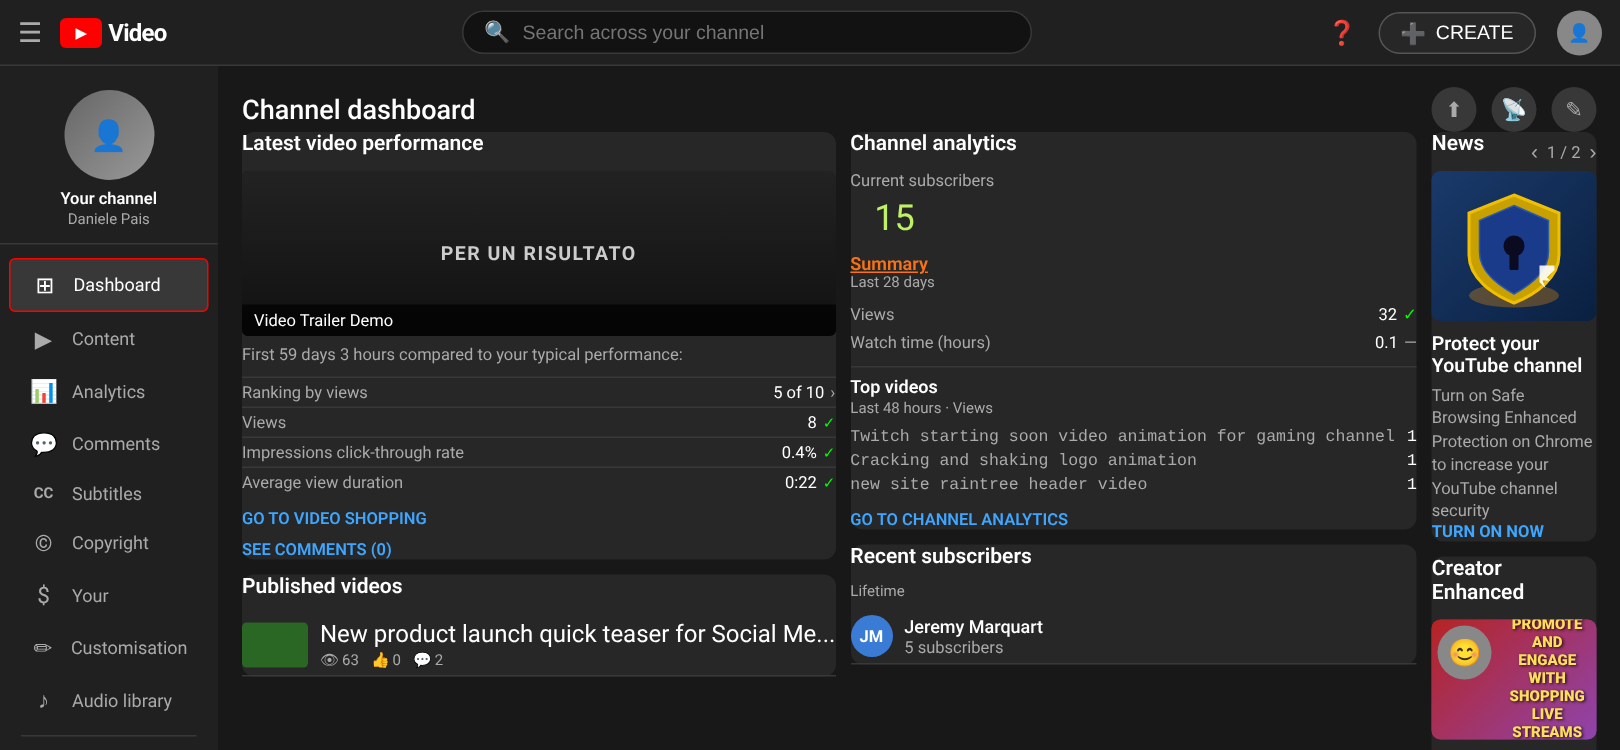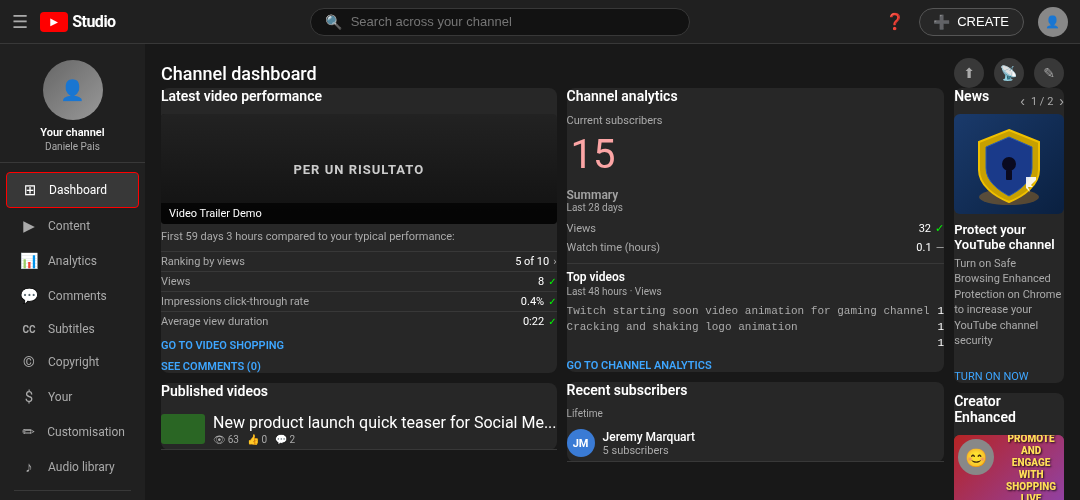--- a/index.html
+++ b/index.html
@@ -188,22 +188,22 @@
     }
     .perf-note { font-size: 11px; color: #aaa; margin-bottom: 8px; }
     .perf-row { display: flex; justify-content: space-between; align-items: center; padding: 3px 0; border-top: 1px solid #383838; }
     .perf-label { font-size: 11px; color: #aaa; }
     .perf-value { font-size: 11px; color: #fff; display: flex; align-items: center; gap: 4px; }
     .perf-check { color: #0f0; font-size: 10px; }
     .card-link { color: #3ea6ff; font-size: 11px; font-weight: 600; cursor: pointer; margin-top: 8px; display: block; }
 
     
     .analytics-subscribers-label { font-size: 11px; color: #aaa; }
-    .analytics-number { font-size: 40px; font-weight: 400; color: #fca5a5; margin: 4px 4px 10px; }
-    .analytics-section-label { font-size: 12px; font-weight: 600; color: #a3a3a3; }
+    .analytics-number { font-size: 24px; font-weight: 400; color: #bef264; margin: 4px 16px 10px; }
+    .analytics-section-label { font-size: 12px; font-weight: 600; color: #f97316; text-decoration: underline; }
     .analytics-section-sub { font-size: 10px; color: #aaa; margin-bottom: 6px; }
     .analytics-row { display: flex; justify-content: space-between; align-items: center; padding: 3px 0; }
     .analytics-row-label { font-size: 11px; color: #aaa; }
     .analytics-row-value { font-size: 11px; color: #fff; display: flex; align-items: flex-start; gap: 4px; }
     .green-dot { color: #0f0; }
     .gray-dash { color: #aaa; }
     .analytics-divider { border: none; border-top: 1px solid #383838; margin: 6px 0; }
     .top-videos-label { font-size: 12px; font-weight: 600; color: #fff; margin-bottom: 2px; }
     .top-videos-sub { font-size: 10px; color: #aaa; margin-bottom: 6px; }
     .top-video-row { display: flex; justify-content: flex-end; padding: 2px 0; font-family: Liberation Mono, monospace; }
@@ -218,21 +218,21 @@
       width: 100%; height: 100px;
       background: linear-gradient(135deg, #1a3a6b, #0a2040);
       border-radius: 6px;
       margin-bottom: 8px;
       display: flex; align-items: center; justify-content: center;
       position: relative;
       overflow: hidden;
     }
     .news-article-title { font-size: 13px; font-weight: 600; color: #fff; margin-bottom: 4px; }
     .news-article-text { font-size: 11px; color: #aaa; line-height: 1.4; }
-    .news-cta { color: #3ea6ff; font-size: 11px; font-weight: 400; cursor: pointer; margin-top: 22px; display: block; }
+    .news-cta { color: #3ea6ff; font-size: 11px; font-weight: 700; cursor: pointer; margin-top: 0; display: block; }
 
     
     .ci-image {
       width: 100%; height: 80px;
       background: linear-gradient(135deg, #c62a2a, #8e44ad);
       border-radius: 6px;
       margin-bottom: 8px;
       display: flex; align-items: center; justify-content: center;
       overflow: hidden;
       position: relative;
@@ -263,21 +263,21 @@
     .pub-stat { display: flex; align-items: center; gap: 2px; }
   </style>
 </head>
 <body>
 
 <div class="topbar">
   <div class="topbar-left">
     <span class="hamburger-icon">☰</span>
     <div class="yt-logo">
       <div class="yt-logo-icon"></div>
-      <span class="yt-logo-text">Studio</span>
+      <span class="yt-logo-text">Video</span>
     </div>
   </div>
   <div class="topbar-search">
     <div class="search-box">
       <span class="search-icon-svg">🔍</span>
       <input type="text" placeholder="Search across your channel" style="">
     </div>
   </div>
   <div class="topbar-right">
     <span class="topbar-help">❓</span>
@@ -448,20 +448,21 @@
 
           <div class="top-video-row">
             <span class="top-video-name">Twitch starting soon video animation for gaming channel</span>
             <span class="top-video-count">1</span>
           </div>
           <div class="top-video-row">
             <span class="top-video-name">Cracking and shaking logo animation</span>
             <span class="top-video-count">1</span>
           </div>
           <div class="top-video-row">
+            <span class="top-video-name">new site raintree header video</span>
             <span class="top-video-count">1</span>
           </div>
 
           <a class="card-link">GO TO CHANNEL ANALYTICS</a>
         </div>
 
         <div class="card">
           <div class="card-title">Recent subscribers</div>
           <div style="font-size:10px;color:#aaa;margin-bottom:6px;">Lifetime</div>
 

